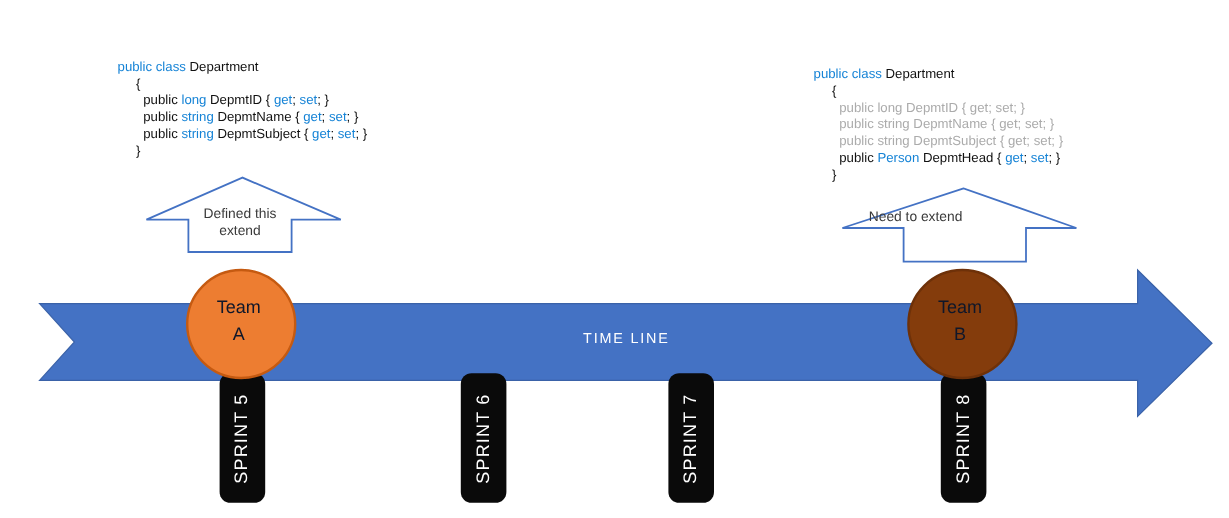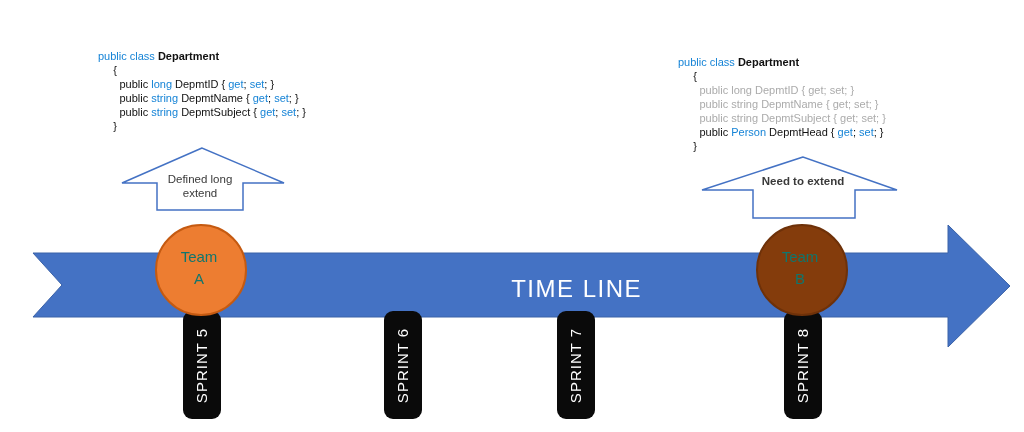--- a/index.html
+++ b/index.html
@@ -6,21 +6,21 @@
   .canvas{
     position:relative;width:1024px;height:432px;background:#fff;overflow:hidden;
     font-family:"Liberation Sans",sans-serif;
   }
   .layer-svg{position:absolute;left:0;top:0;z-index:1;}
   .timeline-shape{fill:var(--timeline-fill);stroke:var(--timeline-stroke);stroke-width:1;}
   .callout-shape{fill:#ffffff;stroke:var(--callout-stroke);stroke-width:1.5;stroke-linejoin:miter;}
 
   .timeline-label{
     position:absolute;left:402px;top:275px;width:240px;z-index:2;
-    text-align:right;color:#ffffff;font-size:24px;letter-spacing:1.5px;
+    text-align:center;color:#ffffff;font-size:12px;letter-spacing:1.5px;
   }
 
   .sprint-pill{
     position:absolute;top:311px;width:38px;height:108px;z-index:2;
     background:var(--sprint-black);border-radius:9px;
     display:flex;align-items:center;justify-content:center;
   }
   .sprint-pill span{
     transform:rotate(-90deg);white-space:nowrap;color:#fff;
     font-size:15px;letter-spacing:1px;
@@ -28,59 +28,59 @@
   .pill-s5{left:183px;} .pill-s6{left:384px;} .pill-s7{left:557px;} .pill-s8{left:784px;}
 
   .team-circle{
     position:absolute;top:224px;width:92px;height:92px;border-radius:50%;z-index:3;
     box-sizing:border-box;
   }
   .circle-a{left:155px;background:var(--team-a-fill);border:2px solid var(--team-a-stroke);}
   .circle-b{left:756px;background:var(--team-b-fill);border:2px solid var(--team-b-stroke);}
   .team-label{
     position:absolute;top:246px;width:86px;z-index:4;text-align:center;
-    color:#0f766e;font-size:15px;line-height:22px;
+    color:#0f172a;font-size:15px;line-height:22px;
   }
   .label-a{left:156px;} .label-b{left:757px;}
 
   .callout-text{
     position:absolute;z-index:2;text-align:center;color:#3a3a3a;font-size:11.5px;
   }
   .callout-text-a{left:146px;top:173px;width:108px;line-height:13.5px;}
-  .callout-text-b{left:744px;top:174px;width:118px;line-height:15px;font-weight:bold;}
+  .callout-text-b{left:704px;top:174px;width:118px;line-height:15px;}
 
   .code-block{
     position:absolute;z-index:2;font-size:11px;line-height:14px;white-space:pre;
     color:#111;
   }
   .code-left{left:98px;top:49px;}
   .code-right{left:678px;top:55px;}
   .seg-kw{color:var(--keyword-blue);}
-  .seg-bold{color:#111;font-weight:700;}
+  .seg-bold{color:#111;font-weight:400;}
   .seg-plain{color:#111;}
   .seg-gray{color:var(--muted-gray);}
 </style>
 </head>
 <body>
 
 <div class="canvas">
 
   <svg class="layer-svg" width="1024" height="432" viewBox="0 0 1024 432">
     <polygon class="timeline-shape" points="33,253 948,253 948,225 1010,286 948,347 948,317 33,317 62,285"></polygon>
     <polygon class="callout-shape" points="202,148 122,183 157,183 157,210 243,210 243,183 284,183"></polygon>
     <polygon class="callout-shape" points="803,157 702,190 753,190 753,218 855,218 855,190 897,190"></polygon>
   </svg>
 
   <div class="timeline-label">TIME LINE</div>
 
   <div class="code-block code-left"><div class="code-line"><span class="seg-kw">public class </span><span class="seg-bold">Department</span></div><div class="code-line"><span class="seg-plain">     {</span></div><div class="code-line"><span class="seg-plain">       public </span><span class="seg-kw">long</span><span class="seg-plain"> DepmtID { </span><span class="seg-kw">get</span><span class="seg-plain">; </span><span class="seg-kw">set</span><span class="seg-plain">; }</span></div><div class="code-line"><span class="seg-plain">       public </span><span class="seg-kw">string</span><span class="seg-plain"> DepmtName { </span><span class="seg-kw">get</span><span class="seg-plain">; </span><span class="seg-kw">set</span><span class="seg-plain">; }</span></div><div class="code-line"><span class="seg-plain">       public </span><span class="seg-kw">string</span><span class="seg-plain"> DepmtSubject { </span><span class="seg-kw">get</span><span class="seg-plain">; </span><span class="seg-kw">set</span><span class="seg-plain">; }</span></div><div class="code-line"><span class="seg-plain">     }</span></div></div>
   <div class="code-block code-right"><div class="code-line"><span class="seg-kw">public class </span><span class="seg-bold">Department</span></div><div class="code-line"><span class="seg-plain">     {</span></div><div class="code-line"><span class="seg-gray">       public long DepmtID { get; set; }</span></div><div class="code-line"><span class="seg-gray">       public string DepmtName { get; set; }</span></div><div class="code-line"><span class="seg-gray">       public string DepmtSubject { get; set; }</span></div><div class="code-line"><span class="seg-plain">       public </span><span class="seg-kw">Person</span><span class="seg-plain"> DepmtHead { </span><span class="seg-kw">get</span><span class="seg-plain">; </span><span class="seg-kw">set</span><span class="seg-plain">; }</span></div><div class="code-line"><span class="seg-plain">     }</span></div></div>
 
   <div class="callout-text callout-text-a">
-      <div>Defined long</div>
+      <div>Defined this</div>
       <div>extend</div>
     </div>
   <div class="callout-text callout-text-b">
       <div>Need to extend</div>
     </div>
 
   <div class="team-circle circle-a"></div>
   <div class="team-circle circle-b"></div>
 
   <div class="team-label label-a">

